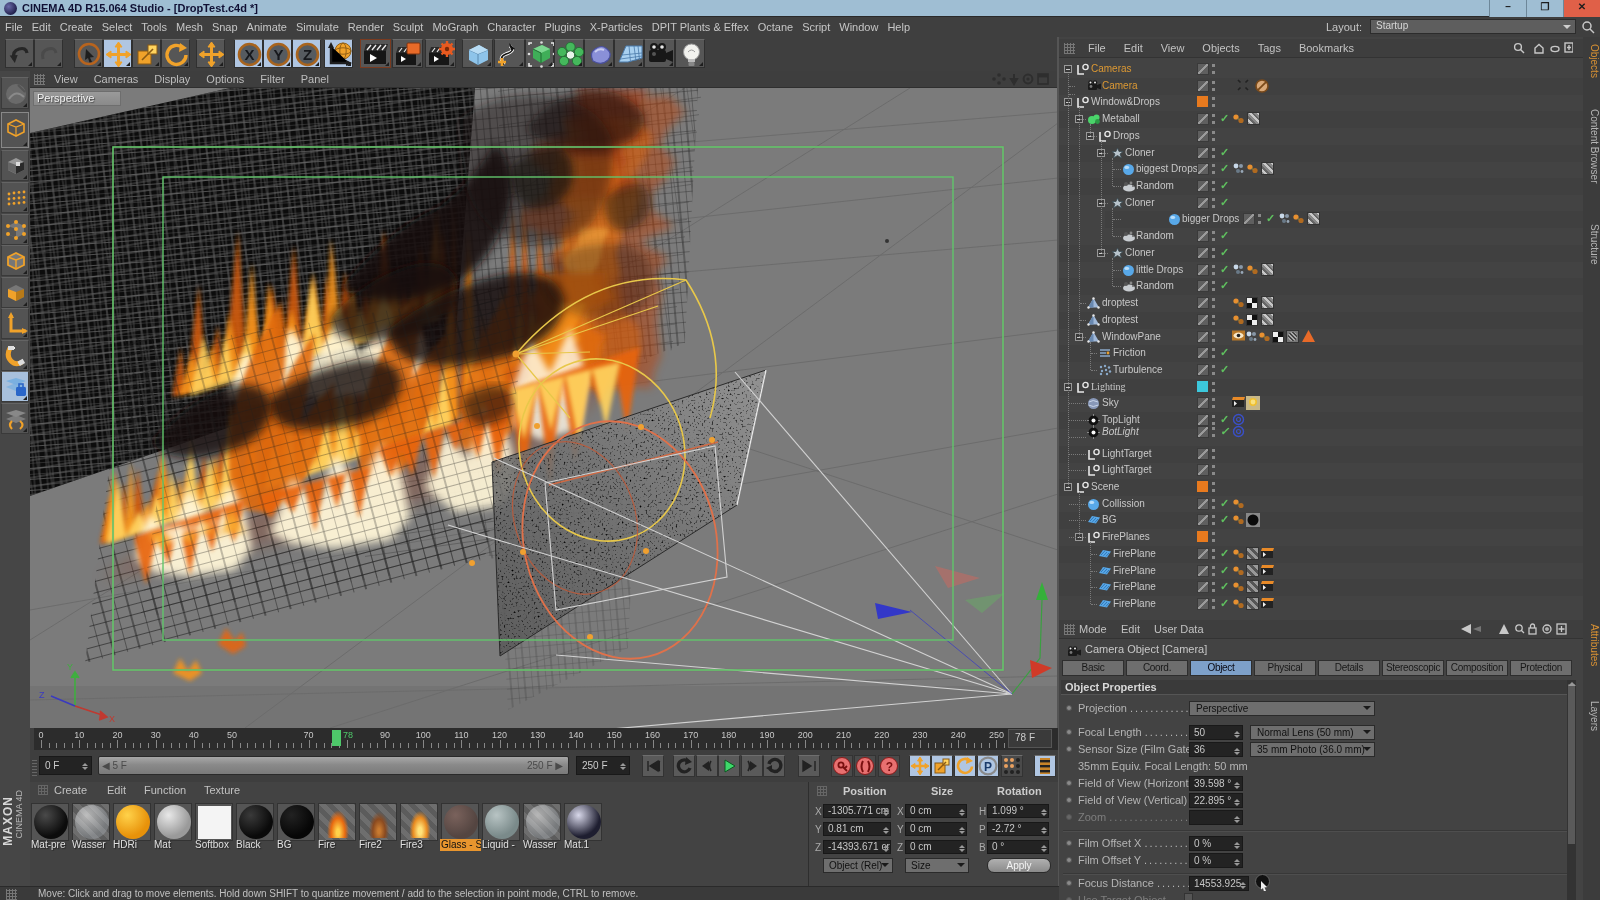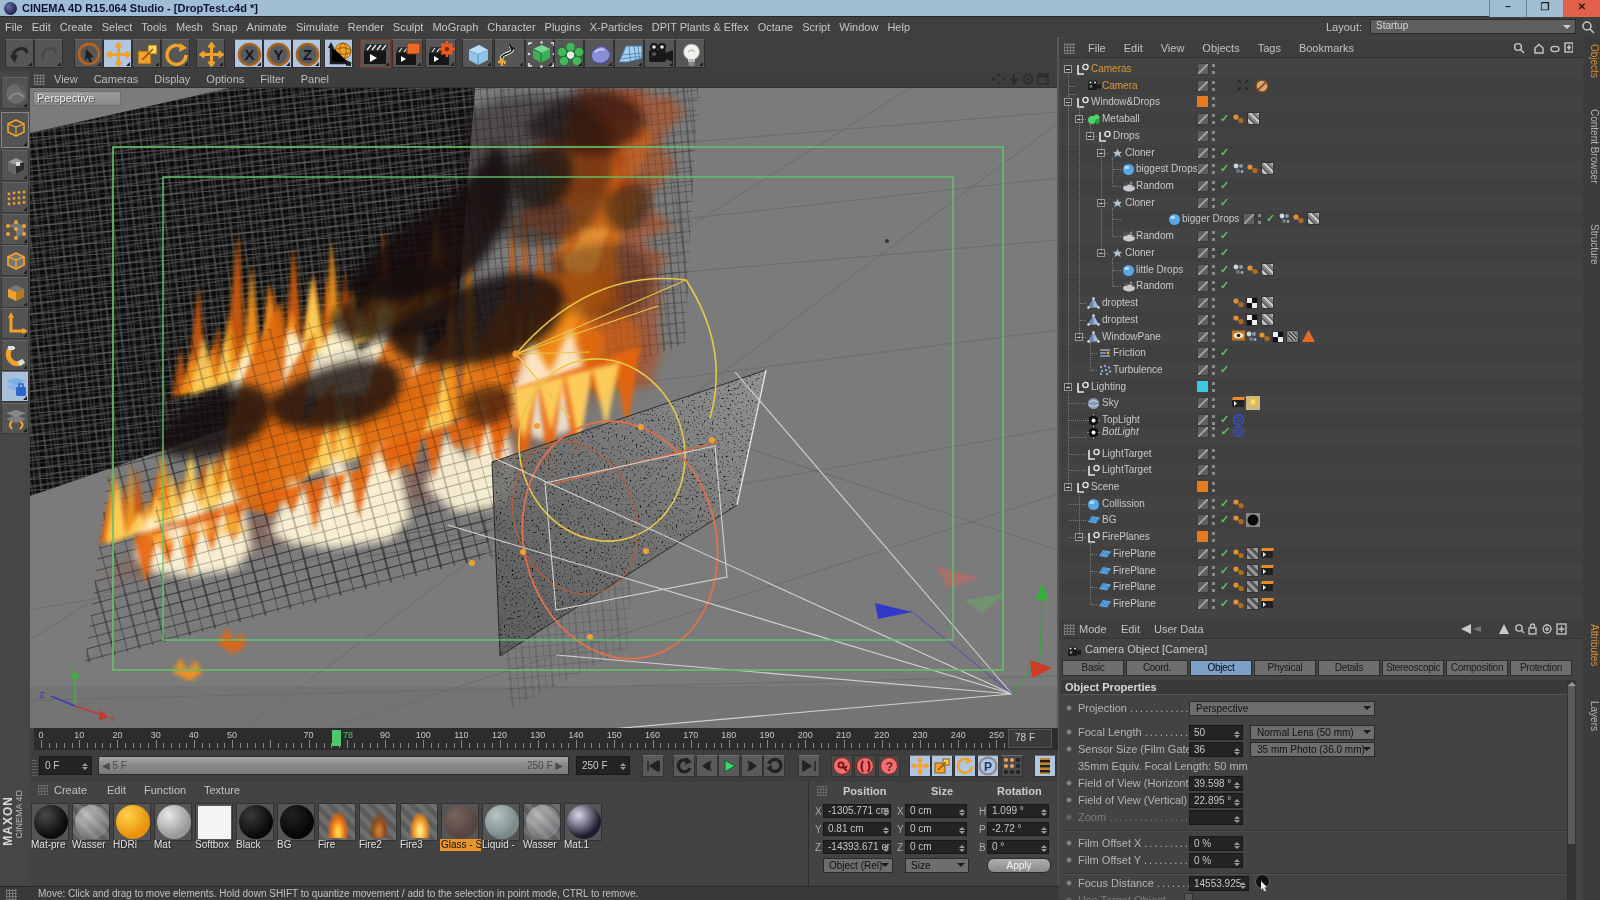--- a/index.html
+++ b/index.html
@@ -1068,21 +1068,21 @@
         </div>
         <div class="orow" style="top:320.67999999999995px;">
           <div style="position:absolute;left:0;top:0;width:524px;height:17px;background:rgba(0,0,0,0.04);"></div>
           <div style="position:absolute;left:5px;top:4px;width:8px;height:8px;border:1px solid #999;background:#3a3a3a;">
             <div style="position:absolute;left:1px;top:3px;width:4px;height:1px;background:#ccc;"></div>
           </div>
           <div style="position:absolute;left:17px;top:2px;"><svg width="13" height="13" viewBox="0 0 13 13">
               <path d="M2 2 V11 H8" fill="none" stroke="#e8e8e8" stroke-width="1.6"></path>
               <circle cx="9.5" cy="4" r="2.6" fill="none" stroke="#e8e8e8" stroke-width="1.4"></circle>
             </svg></div>
-          <div class="nm" style="left:32px;">Lighting</div>
+          <div class="nm" style="left:32px;font-family:Liberation Serif, serif;">Lighting</div>
           <div style="position:absolute;width:11px;height:11px;background:#3cc8dc;left:138px;top:2px;"></div>
           <div style="position:absolute;left:153px;top:3px;width:3px;height:11px;">
             <div style="width:3px;height:3px;background:#8a8a8a;"></div>
             <div style="width:3px;height:3px;background:#8a8a8a;margin-top:4px;"></div>
           </div>
         </div>
         <div class="orow" style="top:337.4px;">
           <div style="position:absolute;left:28px;top:2px;"><svg width="13" height="13" viewBox="0 0 13 13">
               <circle cx="6.5" cy="6.5" r="5.5" fill="#8898b8"></circle>
               <path d="M2 5 Q6 2 11 5 M1.5 8 Q6 11 11.5 8" stroke="#c8d4e8" fill="none" stroke-width="1"></path>

